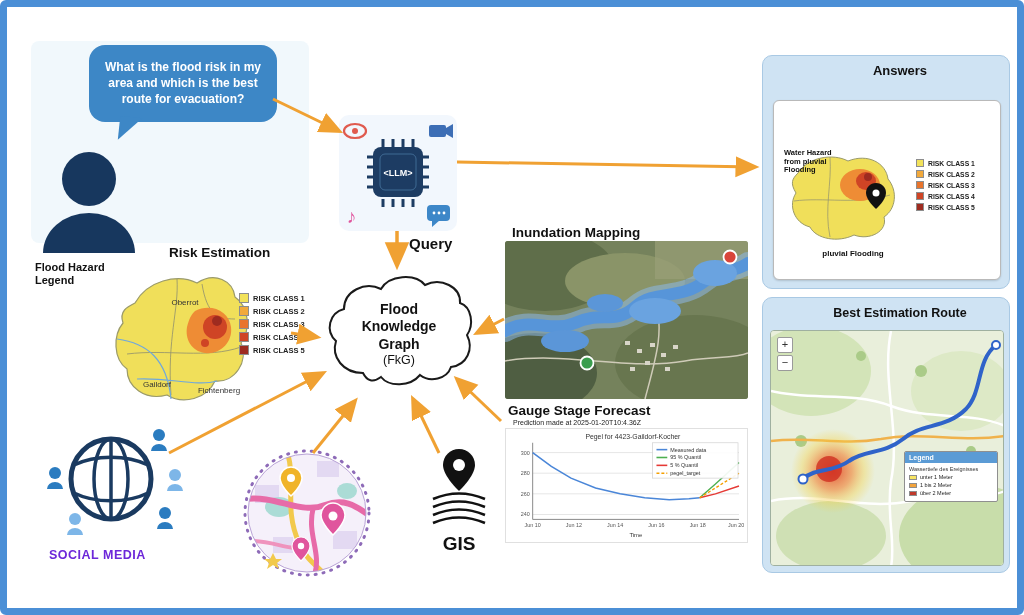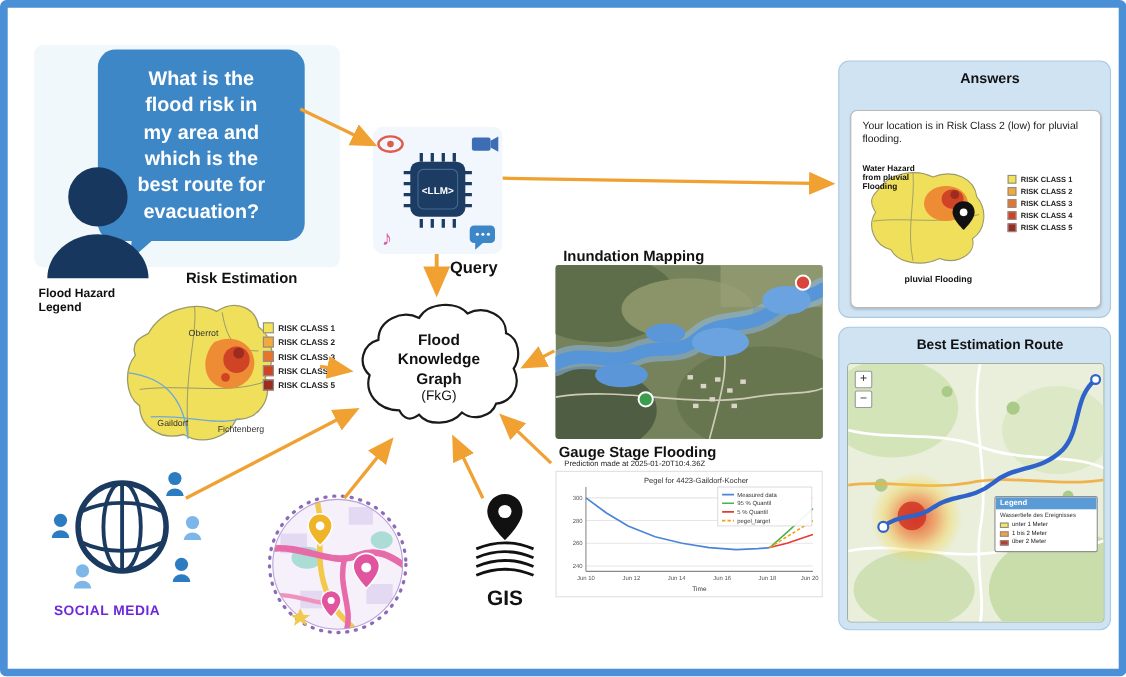--- a/index.html
+++ b/index.html
@@ -3,22 +3,22 @@
 <meta charset="utf-8">
 <style>
   * { margin:0; padding:0; box-sizing:border-box; }
   html,body { background:#ffffff; font-family:"Liberation Sans", sans-serif; }
   .canvas { position:relative; width:1024px; height:615px; background:#fff;
             border:7px solid #4b8fd6; border-radius:6px; overflow:hidden; }
   .abs { position:absolute; }
 
   .backdrop { background:#eaf4fb; opacity:.65; border-radius:8px; }
 
-  .bubble { background:#3d87c6; color:#fff; border-radius:16px; padding:14px 28px;
-            font-size:18px; font-weight:600; text-align:center; line-height:1.35; }
+  .bubble { background:#3d87c6; color:#fff; border-radius:16px; padding:14px 12px;
+            font-size:12px; font-weight:600; text-align:center; line-height:1.35; }
   .bubble:after { content:""; position:absolute; left:30px; bottom:-19px; width:0; height:0;
             border:22px solid transparent; border-top:24px solid #3d87c6;
             border-bottom:0; border-left:0; transform:rotate(6deg); }
 
   .section-title { font-size:13.5px; font-weight:bold; color:#111; }
   .small-label { font-size:11px; font-weight:bold; color:#111; line-height:1.2; }
 
   .lrow { display:flex; align-items:center; gap:4px; margin-bottom:3px; }
   .sw  { width:10px; height:10px; border:1px solid #8d8d8d; flex:none; }
   .lrow .ltxt { font-size:7.5px; font-weight:bold; color:#222; white-space:nowrap; }
@@ -190,21 +190,21 @@
         <rect x="156" y="112" width="5" height="4"></rect>
       <rect x="168" y="104" width="5" height="4"></rect>
         <rect x="140" y="120" width="5" height="4"></rect>
       <rect x="125" y="126" width="5" height="4"></rect>
         <rect x="160" y="126" width="5" height="4"></rect>
     </g>
     <circle cx="225" cy="16" r="6.5" fill="#d9453a" stroke="#ffffff" stroke-width="1.8"></circle>
     <circle cx="82" cy="122" r="6.5" fill="#3a9d4e" stroke="#ffffff" stroke-width="1.8"></circle>
   </svg>
 
-  <div class="abs section-title" style="left:501px;top:396px;">Gauge Stage Flooding</div>
+  <div class="abs section-title" style="left:501px;top:396px;">Gauge Stage Forecast</div>
   <div class="abs" style="left:506px;top:412px;font-size:7px;color:#222;">Prediction made at 2025-01-20T10:4.36Z</div>
   <svg class="abs" style="left:498px;top:421px;background:#fff;border:1px solid #e0e0e0;" width="243" height="115" viewBox="0 0 243 115">
     <text x="128" y="10" font-size="7" fill="#333" text-anchor="middle">Pegel for 4423-Gaildorf-Kocher</text>
     <g stroke="#e6e6e6" stroke-width="1">
       <line x1="26" y1="24" x2="236" y2="24"></line>
         <line x1="26" y1="45" x2="236" y2="45"></line>
       <line x1="26" y1="66" x2="236" y2="66"></line>
         <line x1="26" y1="87" x2="236" y2="87"></line>
     </g>
     <line x1="26" y1="92" x2="236" y2="92" stroke="#888" stroke-width="1"></line>
@@ -317,21 +317,20 @@
         <path d="M12,68 q26,-11 52,0"></path>
         <path d="M12,76 q26,-11 52,0"></path>
       </g>
     </svg>
     <div class="gis-label">GIS</div>
   </div>
 
   <div class="abs panel" style="left:755px;top:48px;width:248px;height:234px;z-index:2;">
     <div class="panel-title" style="margin-top:7px;">Answers</div>
     <div class="abs card" style="left:10px;top:44px;width:228px;height:180px;">
-      <div class="abs answer-msg" style="left:10px;top:8px;width:208px;">Your location is in Risk Class 2 (low) for pluvial flooding.</div>
       <svg class="abs" style="left:4px;top:42px;" width="130" height="102" viewBox="0 0 130 102">
         <path d="M20,30 C30,14 55,10 70,18 C90,10 108,20 110,36 C120,48 118,66 106,74 C110,88 92,98 76,92 C60,100 38,96 32,84 C16,80 10,62 18,50 C12,40 14,36 20,30 Z" fill="#f0df5a" stroke="#9a9a6a" stroke-width="1"></path>
         <path d="M52,14 C54,40 46,66 52,94 M16,58 C45,54 80,62 112,52" stroke="#8f8f6f" stroke-width="0.7" fill="none"></path>
         <ellipse cx="82" cy="42" rx="20" ry="16" fill="#ee8c35"></ellipse>
         <ellipse cx="88" cy="38" rx="10" ry="9" fill="#cf4425"></ellipse>
         <circle cx="90" cy="34" r="4" fill="#9e2b20"></circle>
         <g>
           <path d="M98,40 c-6,0 -10,4.5 -10,10 c0,7 10,16 10,16 c0,0 10,-9 10,-16 c0,-5.5 -4,-10 -10,-10 z" fill="#111"></path>
           <circle cx="98" cy="50" r="3.5" fill="#fff"></circle>
         </g>

